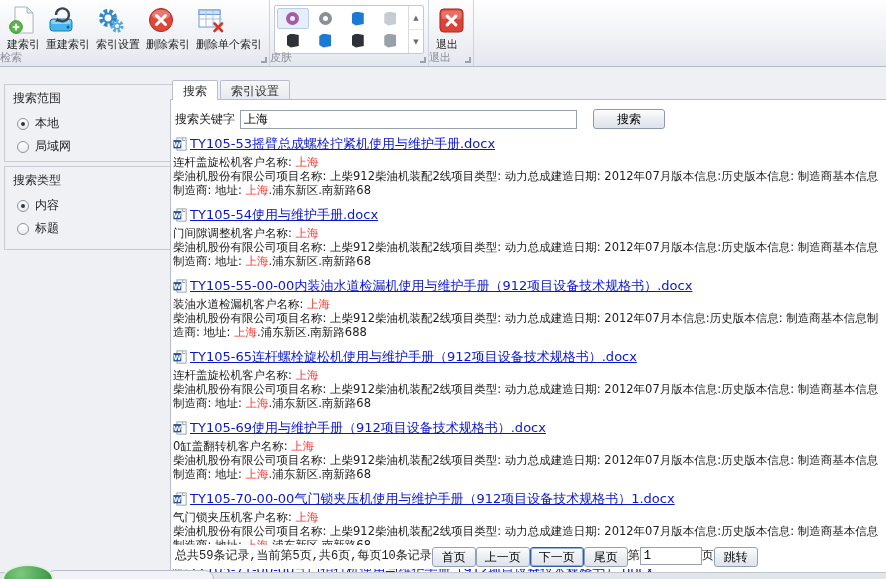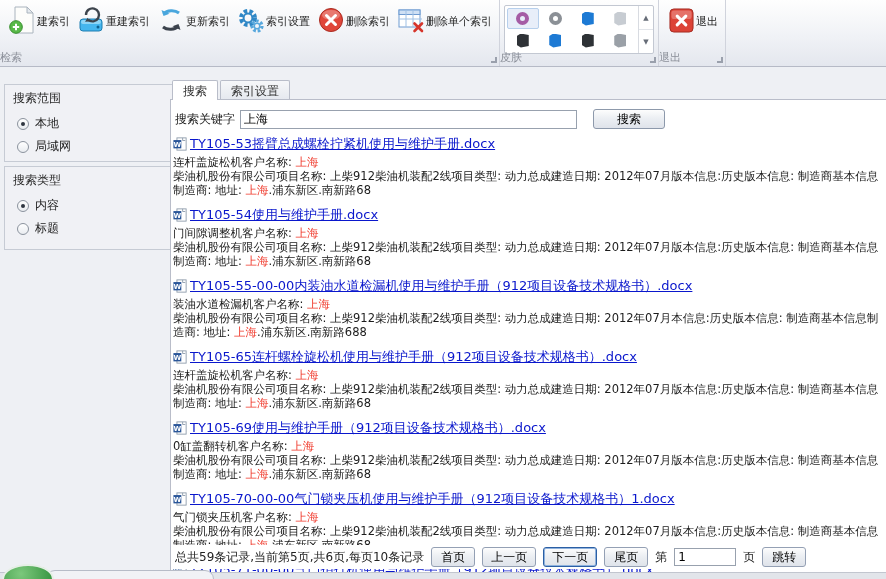--- a/index.html
+++ b/index.html
@@ -8,21 +8,21 @@
 
   
   .ribbon { position:absolute; top:0; left:0; right:0; height:67px;
     background:linear-gradient(#fefefe,#f0f2f6 55%,#e4e7ee); border-bottom:1px solid #b6bac6; }
   .ribbon-inner { display:flex; height:100%; }
   .rgroup { position:relative; height:100%; border-right:1px solid #d0d3dc; padding:3px 4px 14px 4px; }
   .rgroup-buttons { display:flex; align-items:flex-start; }
   .rgroup-label { position:absolute; bottom:1px; left:0; right:0; text-align:left; color:#8b8f99; font-size:11px; }
   .launcher { position:absolute; right:2px; bottom:3px; width:6px; height:6px;
     border-right:2px solid #9aa0ac; border-bottom:2px solid #9aa0ac; }
-  .rbtn { display:flex; flex-direction:row; align-items:center; padding:2px 3px; cursor:pointer; border-radius:3px; }
+  .rbtn { display:flex; flex-direction:column; padding:2px 3px; cursor:pointer; border-radius:3px; }
   .rbtn .ico { width:30px; height:30px; display:flex; align-items:center; justify-content:center; }
   .rbtn .lbl { font-size:11px; color:#222; margin-top:2px; white-space:nowrap; }
 
   
   .gallery { width:150px; height:49px; background:#fff; border:1px solid #c3c8d2; border-radius:2px; display:flex; margin-top:2px; }
   .gal-grid { flex:1; display:grid; grid-template-columns:repeat(4,1fr); grid-template-rows:1fr 1fr; padding:2px; gap:1px; }
   .gal-item { display:flex; align-items:center; justify-content:center; border:1px solid transparent; border-radius:2px; cursor:pointer; }
   .gal-item.sel { background:#e8eef9; border-color:#b6cfec; }
   .ring { display:block; width:13px; height:13px; border-radius:50%; }
   .ring.purple { border:4px solid #a55ca5; }
@@ -63,22 +63,22 @@
   
   .results { padding:2px 0 0 2px; }
   .result { margin-bottom:9px; }
   .rtitle { display:flex; align-items:center; gap:3px; margin-bottom:2px; }
   .wicon { width:14px; height:14px; display:inline-flex; }
   .rlink { color:#0a17cc; text-decoration:underline; font-size:13px; white-space:nowrap; }
   .rdesc { font-size:11.5px; color:#1c1c1c; line-height:14px; white-space:nowrap; overflow:hidden; }
   .hl { color:#f0392b; }
 
   
-  .pagefoot { position:absolute; left:2px; right:2px; bottom:3px; display:flex; align-items:center;
-    gap:7px; background:#fff; padding:2px 0 2px 2px; }
+  .pagefoot { position:absolute; left:2px; right:2px; bottom:3px; display:flex; align-items:flex-start;
+    background:#fff; padding:2px 0 2px 2px;font-family:Liberation Mono, monospace; }
   .stats { white-space:nowrap; }
   .pbtn { min-width:44px; height:20px; border:1px solid #94a0b4; border-radius:3px; padding:0 8px;
     background:linear-gradient(#fdfdfd,#eceff3 45%,#dfe3ea); font-size:12px; cursor:pointer; white-space:nowrap; font-family:inherit; }
   .pbtn.focused { border-color:#2b5fa4; box-shadow:inset 0 0 0 1px #8fb2dd; }
   .pageinput { width:62px; height:18px; border:1px solid #98a1ae; font-size:12px; padding:0 3px; font-family:inherit; }
 
   
   .bottom-strip { position:absolute; left:0; right:0; bottom:0; height:7px; background:#e2e5ea; border-top:1px solid #c2c6cf; }
   .green-bubble { position:absolute; left:2px; top:564px; width:52px; height:30px; border-radius:50%;
     background:radial-gradient(circle at 35% 30%, #7cc87c, #2f8f3a); border:2px solid #e6efe6; z-index:5; }
@@ -111,31 +111,20 @@
           <span class="ico">
             <svg width="28" height="28" viewBox="0 0 28 28">
                 <rect x="3" y="13" width="22" height="12" rx="3" fill="#45b6ee" stroke="#1f7fb2"></rect>
                 <rect x="4" y="14" width="20" height="4" rx="2" fill="#8ed5f6"></rect>
                 <circle cx="21" cy="21" r="1.5" fill="#0d5f8e"></circle>
                 <path d="M9 9a6.5 6.5 0 1 1 2 4.6" fill="none" stroke="#3d444d" stroke-width="2.4"></path>
                 <path d="M8 15.8l4.2-.3-1.5-3.8z" fill="#3d444d"></path>
               </svg>
           </span>
           <span class="lbl">重建索引</span>
-        </div>
-        <div class="rbtn">
-          <span class="ico">
-            <svg width="28" height="28" viewBox="0 0 28 28">
-                <path d="M22 7a10 7.5 0 0 0-15.5 1" fill="none" stroke="#49a6dd" stroke-width="3"></path>
-                <path d="M4.5 4l2 6 6-2.3z" fill="#49a6dd"></path>
-                <path d="M6 21a10 7.5 0 0 0 15.5-1" fill="none" stroke="#3b424c" stroke-width="3"></path>
-                <path d="M23.5 24l-2-6-6 2.3z" fill="#3b424c"></path>
-              </svg>
-          </span>
-          <span class="lbl">更新索引</span>
         </div>
         <div class="rbtn">
           <span class="ico">
             <svg width="28" height="28" viewBox="0 0 28 28">
                 <circle cx="11" cy="12" r="7" fill="none" stroke="#2f87c6" stroke-width="4" stroke-dasharray="3.5 2.2"></circle>
                 <circle cx="11" cy="12" r="4.4" fill="none" stroke="#2f87c6" stroke-width="2"></circle>
                 <circle cx="20" cy="20" r="5" fill="none" stroke="#58a8dd" stroke-width="3.2" stroke-dasharray="2.6 1.8"></circle>
                 <circle cx="20" cy="20" r="2.8" fill="none" stroke="#58a8dd" stroke-width="1.6"></circle>
               </svg>
           </span>

